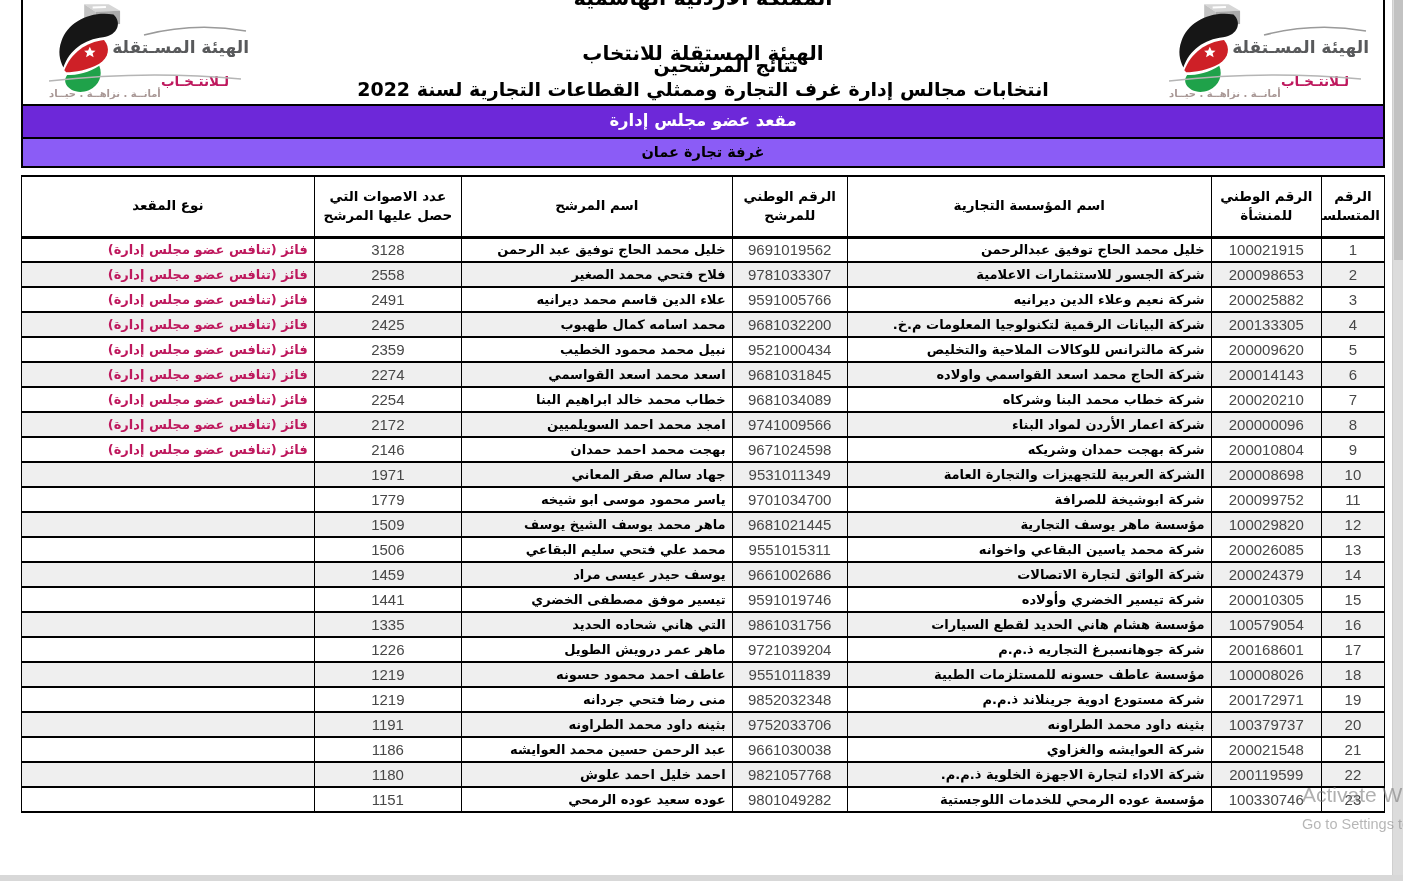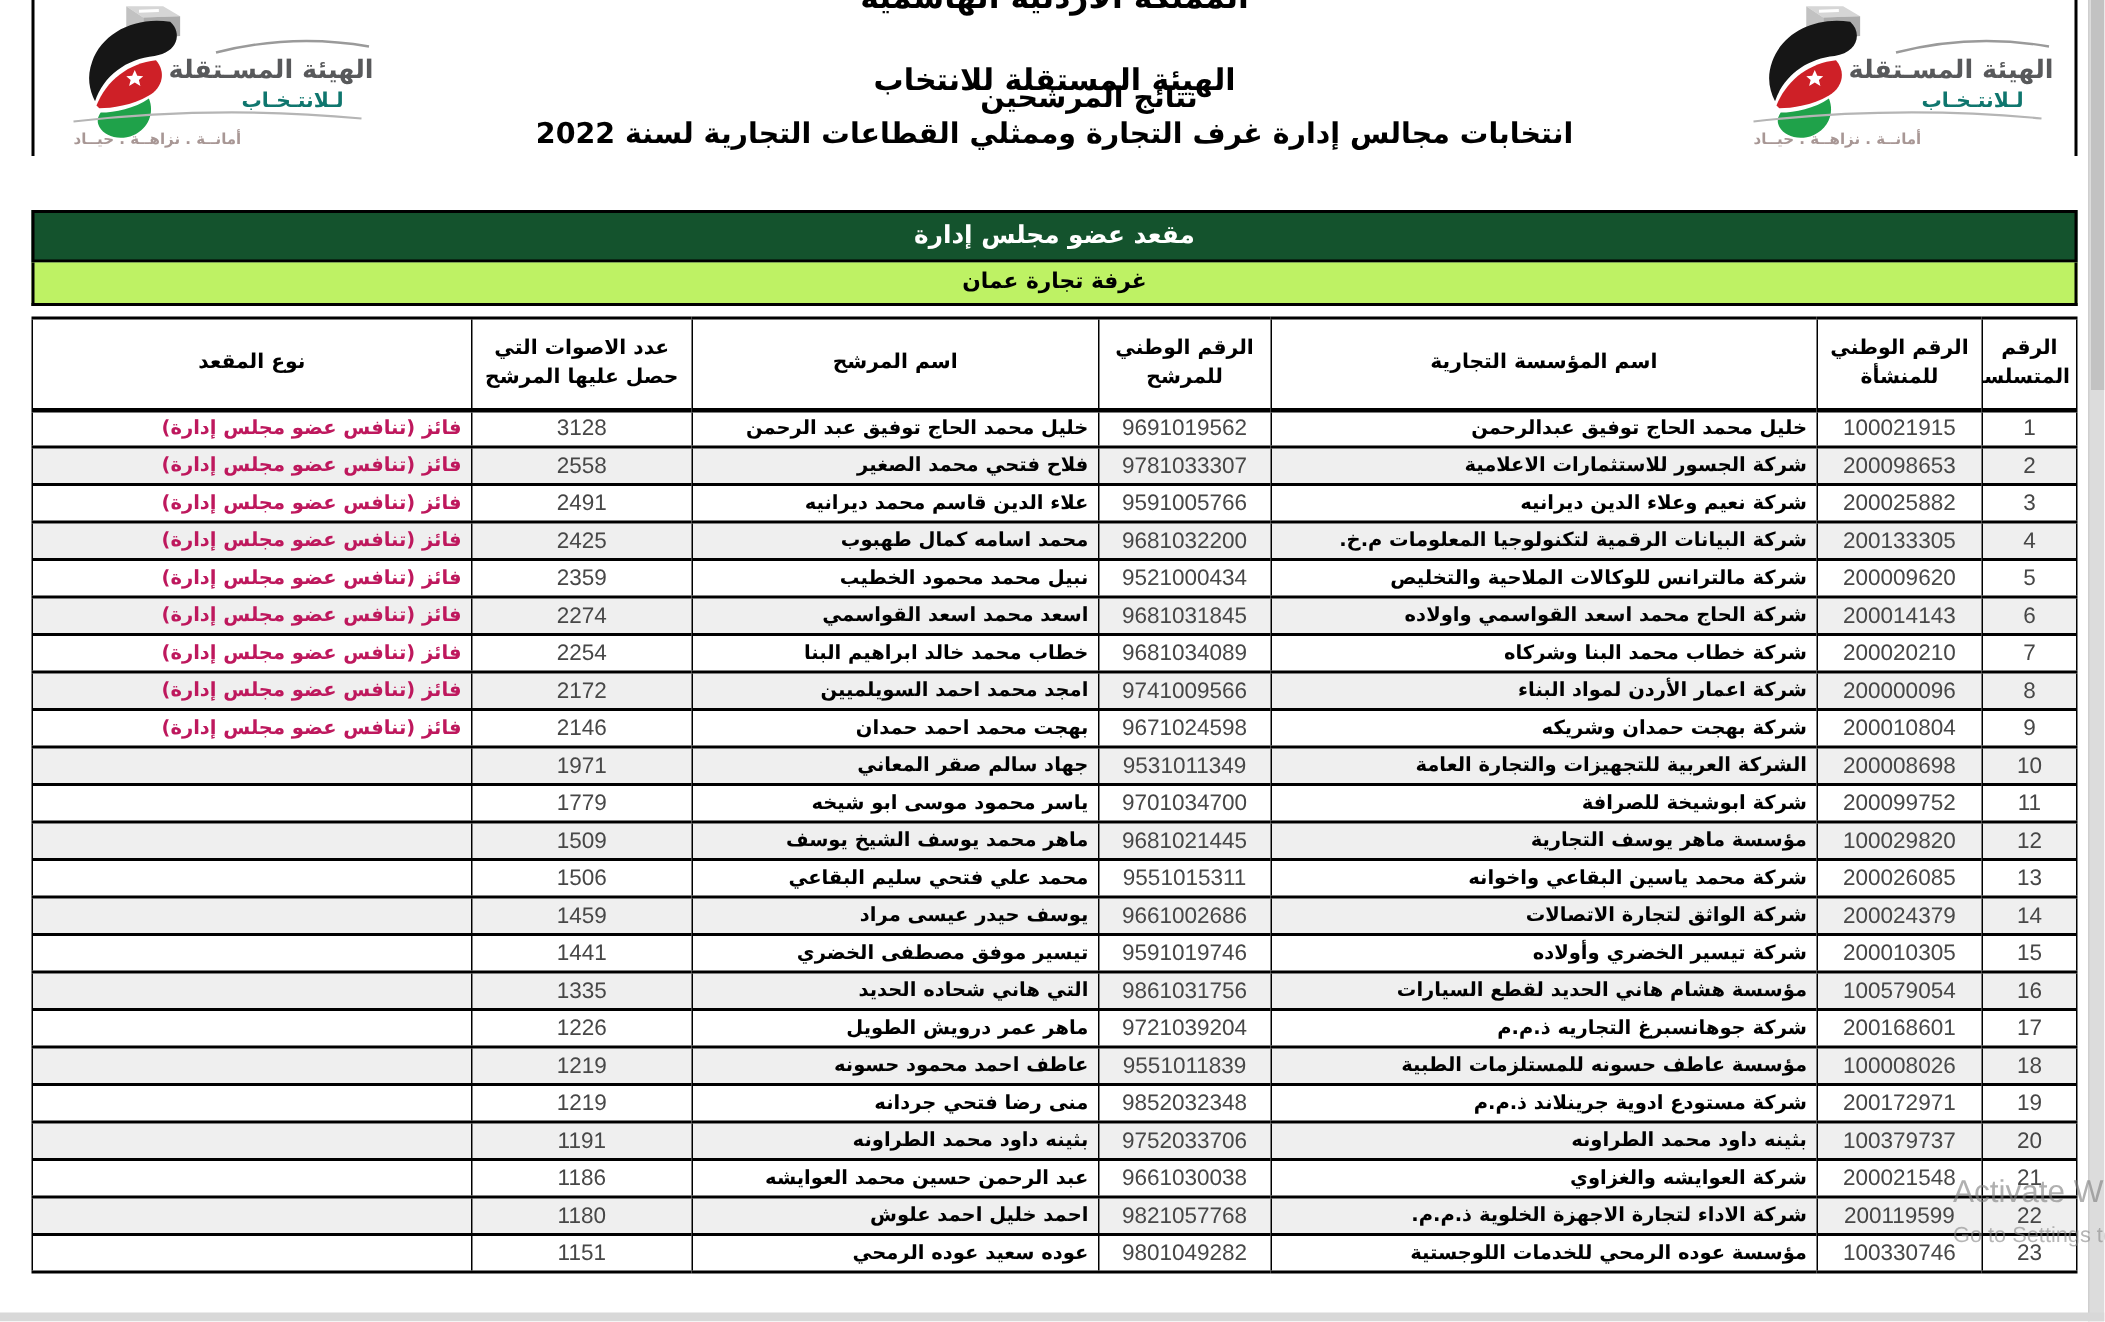--- a/index.html
+++ b/index.html
@@ -24,42 +24,42 @@
     background:#fff;
   }
   .logo{position:absolute;top:2px;width:212px;height:99px;direction:rtl;}
   .logo-right{right:14px;}
   .logo-left{left:14px;}
   .logo-inner{position:relative;width:100%;height:100%;}
   .flag-svg{position:absolute;top:0;right:110px;}
   .logo-textcol{position:absolute;top:24px;right:0;width:108px;text-align:center;}
   .logo-arc{display:block;margin:0 auto 1px auto;}
   .logo-org1{font-size:17px;font-weight:bold;color:#58595b;letter-spacing:.5px;white-space:nowrap;}
-  .logo-org2{font-size:13.5px;font-weight:bold;color:#0f766e;letter-spacing:2px;white-space:nowrap;margin-top:2px;}
+  .logo-org2{font-size:13.5px;font-weight:bold;color:#be185d;letter-spacing:2px;white-space:nowrap;margin-top:16px;}
   .logo-tagline{position:absolute;bottom:2px;right:0;width:200px;text-align:left;
     font-size:10px;font-weight:bold;color:#a89795;letter-spacing:1px;white-space:nowrap;}
   .logo-divider{position:absolute;bottom:18px;right:4px;}
 
   .title-block{position:absolute;left:0;right:0;top:0;text-align:center;color:#000;}
   .t-kingdom{position:absolute;left:0;right:0;top:-14px;font-size:21px;font-weight:bold;}
   .t-org{position:absolute;left:0;right:0;top:41px;font-size:20px;font-weight:bold;}
   .t-results{position:absolute;left:0;right:0;top:54px;font-size:19px;font-weight:bold;padding-left:46px;}
   .t-election{position:absolute;left:0;right:0;top:78px;font-size:19px;font-weight:bold;}
 
   
   .seat-banner{
     height:35px;width:100%;
     background:#c2191f;
     border:2px solid #000;
     color:#fff;font-size:16.5px;font-weight:bold;
     text-align:center;line-height:30px;
   }
   .chamber-banner{
     height:29px;width:100%;
-    background:#bef264;
+    background:#8b5cf6;
     border:2px solid #000;border-top:none;
     color:#000;font-size:14.5px;font-weight:bold;
     text-align:center;line-height:26px;
   }
 
   
   .tbl-wrap{margin-top:7px;}
   table.results{
     width:1364px;table-layout:fixed;border-collapse:collapse;
     background:#fff;
@@ -154,21 +154,21 @@
     </div>
 
     <div class="title-block">
       <div class="t-kingdom">المملكة الأردنية الهاشمية</div>
       <div class="t-org">الهيئة المستقلة للانتخاب</div>
       <div class="t-results">نتائج المرشحين</div>
       <div class="t-election">انتخابات مجالس إدارة غرف التجارة وممثلي القطاعات التجارية لسنة 2022</div>
     </div>
   </div>
 
-  <div class="seat-banner" style="background: #14532d; margin-top: 36px;">مقعد عضو مجلس إدارة</div>
+  <div class="seat-banner" style="background: #6d28d9;">مقعد عضو مجلس إدارة</div>
 
   <div class="chamber-banner">غرفة تجارة عمان</div>
 
   <div class="tbl-wrap">
     <table class="results" dir="rtl">
       <colgroup>
         <col style="width:63px">
           <col style="width:110px">
           <col style="width:363px">
           <col style="width:115px">

